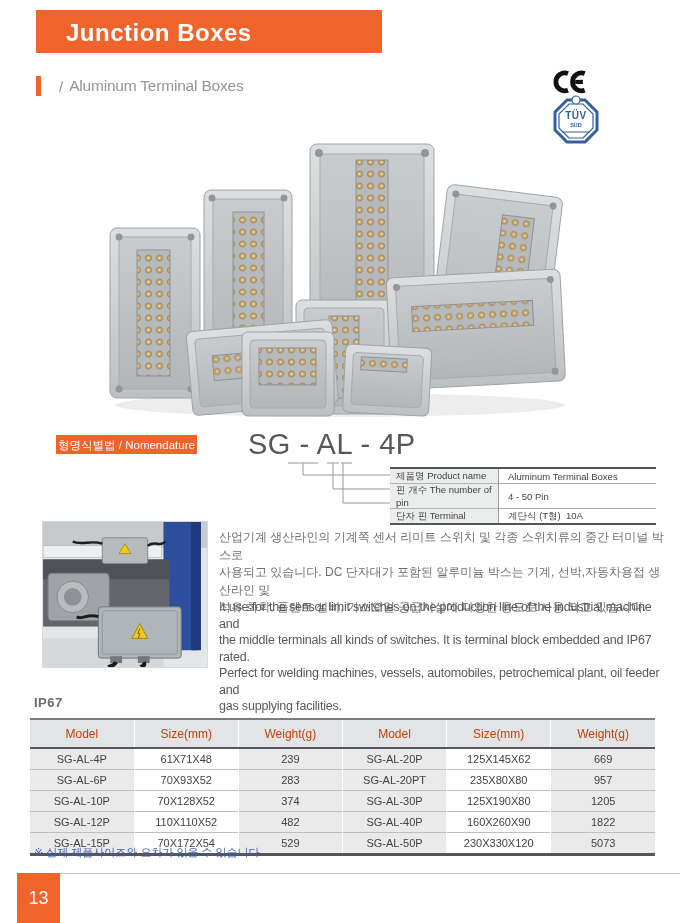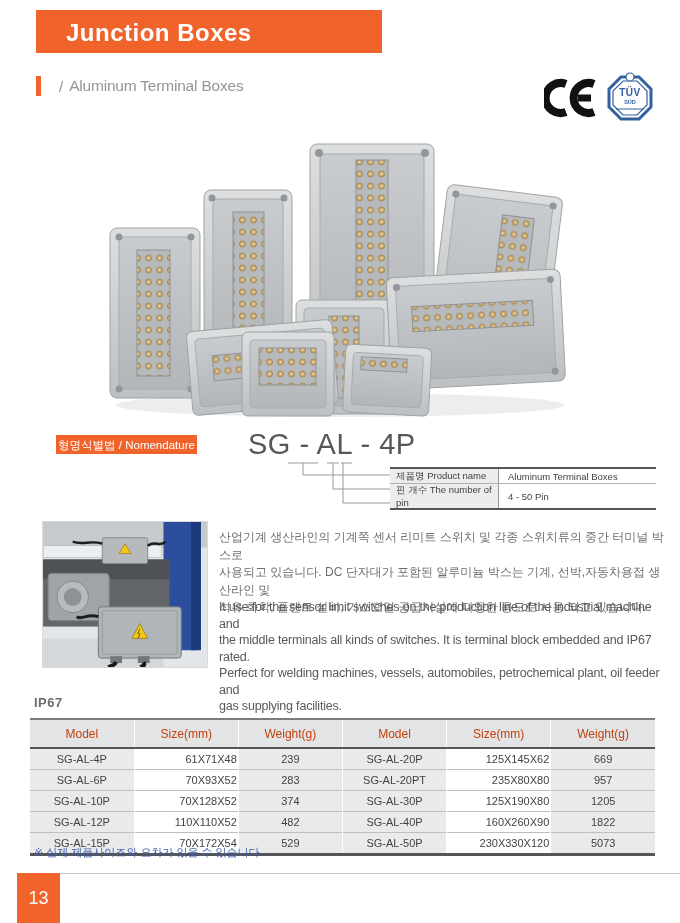--- a/index.html
+++ b/index.html
@@ -21,21 +21,21 @@
   
   .header-bar{position:absolute;left:36px;top:10px;width:346px;height:43px;background:var(--orange);}
   .header-bar .title{position:absolute;left:30px;top:0;line-height:45px;font-size:24px;font-weight:bold;color:#fff;letter-spacing:0.5px;}
   .subtitle{position:absolute;left:36px;top:74px;height:24px;display:flex;align-items:center;}
   .subtitle .tick{width:5px;height:20px;background:var(--orange);margin-right:8px;}
   .subtitle .ko{font-size:18px;font-weight:bold;color:#4a4a4c;letter-spacing:0.5px;}
   .subtitle .slash{font-size:15px;color:var(--light-gray);margin:0 6px 0 10px;}
   .subtitle .en{font-size:15.5px;color:var(--light-gray);letter-spacing:-0.2px;}
 
   
-  .certs{position:absolute;left:544px;top:70px;width:112px;height:56px;display:flex;align-items:center;}
+  .certs{position:absolute;left:544px;top:70px;width:112px;height:56px;display:flex;flex-direction:column;}
   .ce-mark{width:54px;height:40px;}
   .tuv-mark{width:52px;height:54px;margin-left:6px;position:relative;}
   .tuv-text{position:absolute;left:0;top:17px;width:100%;text-align:center;font-size:10px;font-weight:bold;color:var(--tuv-blue);letter-spacing:0.5px;line-height:10px;}
   .tuv-sub{position:absolute;left:0;top:28px;width:100%;text-align:center;font-size:5.5px;font-weight:bold;color:var(--tuv-blue);}
 
   
   .product-photo{position:absolute;left:100px;top:142px;width:480px;height:278px;}
 
   
   .nomen-label{position:absolute;left:56px;top:435px;width:141px;height:19px;background:var(--orange);color:#fff;
@@ -56,21 +56,21 @@
   
   .ip-rating{position:absolute;left:34px;top:695px;font-size:13px;font-weight:bold;color:#6a6c6e;letter-spacing:0.5px;}
   .spec-wrap{position:absolute;left:30px;top:718px;width:625px;}
   table.spec{width:625px;border-collapse:collapse;border-top:2px solid #7a7c7f;border-bottom:3px solid var(--dark-line);table-layout:fixed;}
   table.spec th{height:25px;background:var(--head-gray);font-size:12px;font-weight:normal;color:#c2410c;border-bottom:2px solid var(--dark-line);border-right:1px solid #fff;}
   table.spec th:last-child{border-right:none;}
   table.spec td{height:18px;text-align:center;font-size:11px;color:#414244;border-top:1px solid var(--mid-line);border-right:1px solid #fff;}
   table.spec td:last-child{border-right:none;}
   table.spec tbody tr:first-child td{border-top:none;}
   table.spec td.gray{background:var(--table-gray);}
-  table.spec td.white{background:#fff;text-align:right;}
+  table.spec td.white{background:#fff;}
   .footnote{position:absolute;left:34px;top:845px;font-size:11px;color:var(--foot-blue);}
 
   
   .footer-line{position:absolute;left:60px;top:873px;width:620px;height:1px;background:#c6c8ca;}
   .page-num-box{position:absolute;left:17px;top:873px;width:43px;height:50px;background:var(--orange);color:#fff;
     font-size:18px;display:flex;align-items:center;justify-content:center;}
 </style>
 </head>
 <body>
 
@@ -218,20 +218,24 @@
   <table class="nomen-table">
     <tbody id="nomen-body">
         <tr>
           <td class="nlabel">제품명 Product name</td>
           <td class="nvalue">Aluminum Terminal Boxes</td>
         </tr>
         <tr>
           <td class="nlabel">핀 개수 The number of pin</td>
           <td class="nvalue">4 - 50 Pin</td>
         </tr>
+        <tr>
+          <td class="nlabel">단자 핀 Terminal</td>
+          <td class="nvalue">계단식 (T형)  10A</td>
+        </tr>
       </tbody>
   </table>
 
   <svg class="machine-photo" viewBox="0 0 166 147">
     <rect width="166" height="147" fill="#e3e6e8"></rect>
     <rect x="0" y="0" width="166" height="26" fill="#c6cacd"></rect>
     <rect x="0" y="24" width="120" height="12" fill="#eceeef" stroke="#aeb2b5" stroke-width="0.6"></rect>
     <rect x="122" y="0" width="34" height="130" fill="#2d4e9d"></rect>
     <rect x="150" y="0" width="10" height="130" fill="#1d3a7c"></rect>
     <rect x="0" y="38" width="128" height="68" fill="#62666b"></rect>

